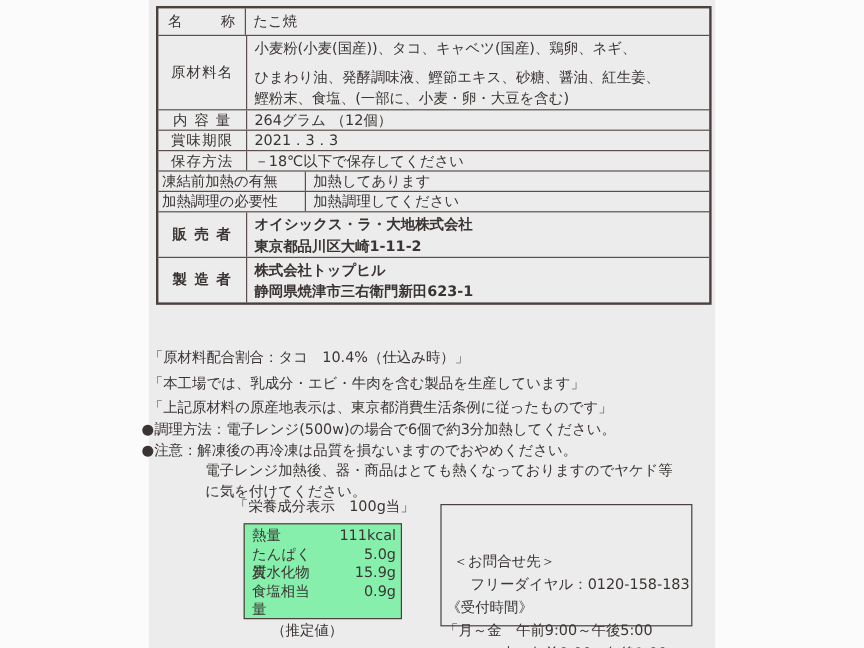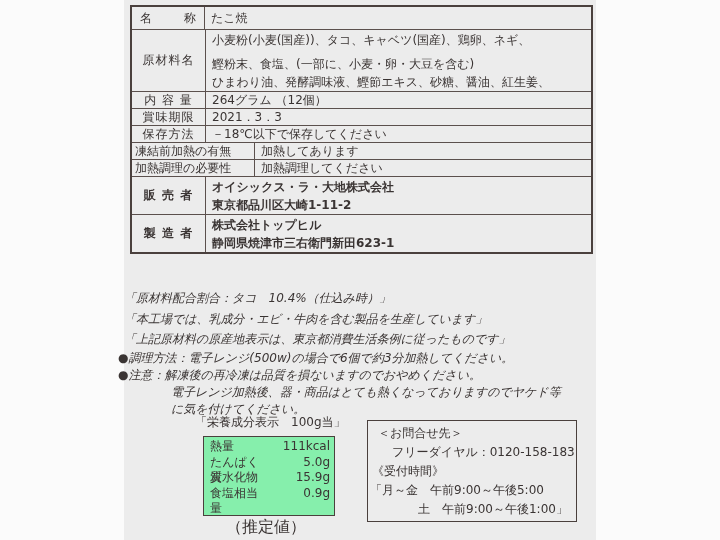--- a/index.html
+++ b/index.html
@@ -25,60 +25,60 @@
   .v { flex:1; padding:0 6px; font-size:12px; display:flex; flex-direction:column; justify-content:center; white-space:nowrap; }
   .v div { line-height:21px; }
   .r-name { height:22px; }
   .r-ing { height:62px; }
   .r-ing .v { justify-content:flex-end; padding-top:3px; }
   .r-ing .v div:nth-child(1) { line-height:20px; margin-bottom:5px; }
   .r-ing .v div { line-height:18px; }
   .r-std { height:17px; }
   .r-two { height:38px;font-weight:bold; }
   .notes { position:absolute; left:118px; top:288px; font-size:12px; white-space:nowrap; }
-  .notes .ln { height:20.5px; line-height:20.5px;font-style:italic; }
+  .notes .ln { height:20.5px; line-height:20.5px; }
   .notes .ln.tight { height:17px; line-height:17px; }
   .notes .ind { padding-left:53px; }
   .nut-title { position:absolute; left:195px; top:414px; font-size:12px; white-space:nowrap; }
   .nut-box {
     position:absolute; left:203px; top:436px; width:130px; height:78px;
     border:1.5px solid #4a403d; background:#86efac;
   }
   .nut-row { display:flex; justify-content:space-between; font-size:12px; height:15.5px; line-height:15.5px; padding:0 0 0 6px; }
   .nut-row:first-child { margin-top:2px; }
   .nut-row .nv { width:62px; text-align:right; padding-right:4px; }
   .nut-row .nv.cal { width:66px; }
-  .nut-foot { position:absolute; left:226px; top:517px; font-size:16px; white-space:nowrap; }
+  .nut-foot { position:absolute; left:226px; top:517px; font-size:12px; white-space:nowrap; }
   .contact {
     position:absolute; left:367px; top:420px; width:208px; height:100px;
     border:1.5px solid #4a403d; font-size:12px; white-space:nowrap;
   }
-  .contact .c { position:absolute; line-height:16px; }
+  .contact .c { position:absolute; line-height:16px;margin-top:35px; }
 </style>
 </head>
 <body>
 
 <div class="label"></div>
 
 <div class="tbl">
   <div class="row r-name">
     <div class="k spread">
         <span>名</span>
         <span>称</span>
       </div>
     <div class="v">
         <div>たこ焼</div>
       </div>
   </div>
   <div class="row r-ing">
     <div class="k">原材料名</div>
     <div class="v">
       <div>小麦粉(小麦(国産))、タコ、キャベツ(国産)、鶏卵、ネギ、</div>
+      <div>ひまわり油、発酵調味液、鰹節エキス、砂糖、醤油、紅生姜、</div>
       <div>鰹粉末、食塩、(一部に、小麦・卵・大豆を含む)</div>
-      <div>ひまわり油、発酵調味液、鰹節エキス、砂糖、醤油、紅生姜、</div>
     </div>
   </div>
   <div class="row r-std">
     <div class="k">内 容 量</div>
     <div class="v">
         <div>264グラム （12個）</div>
       </div>
   </div>
   <div class="row r-std">
     <div class="k">賞味期限</div>

